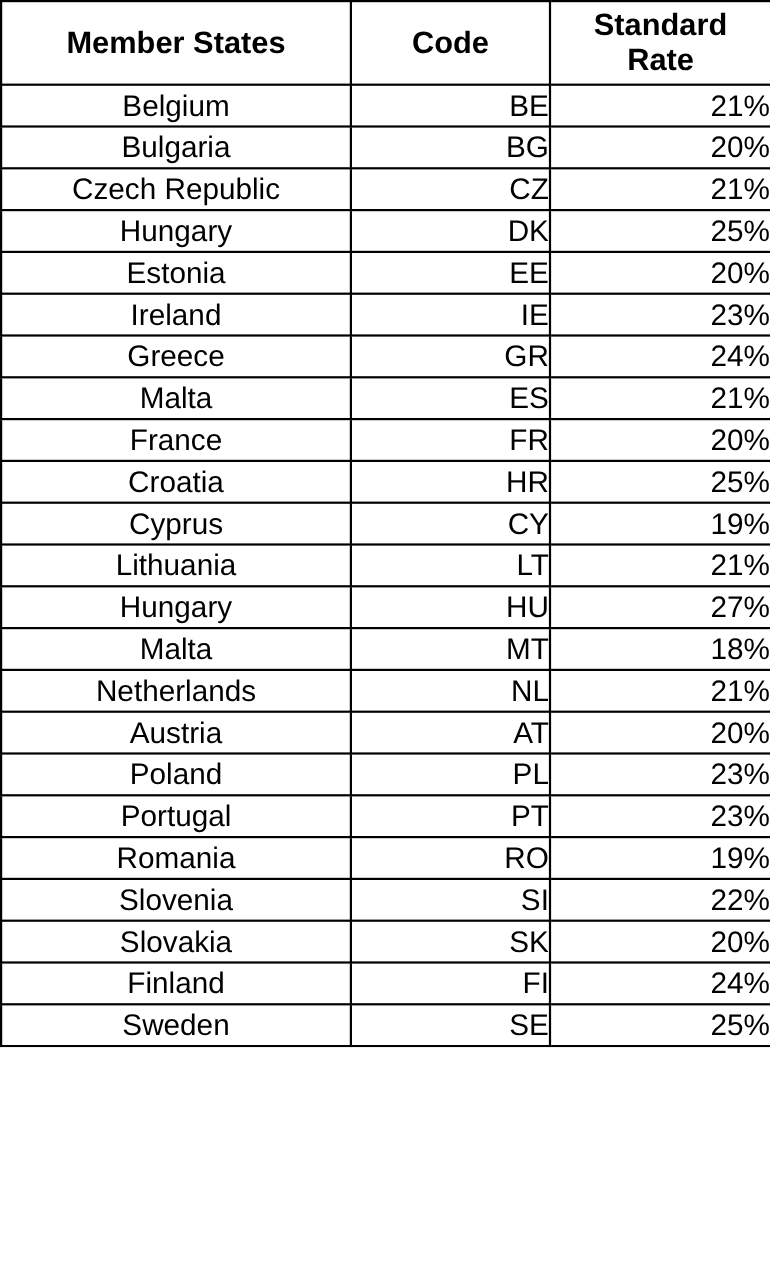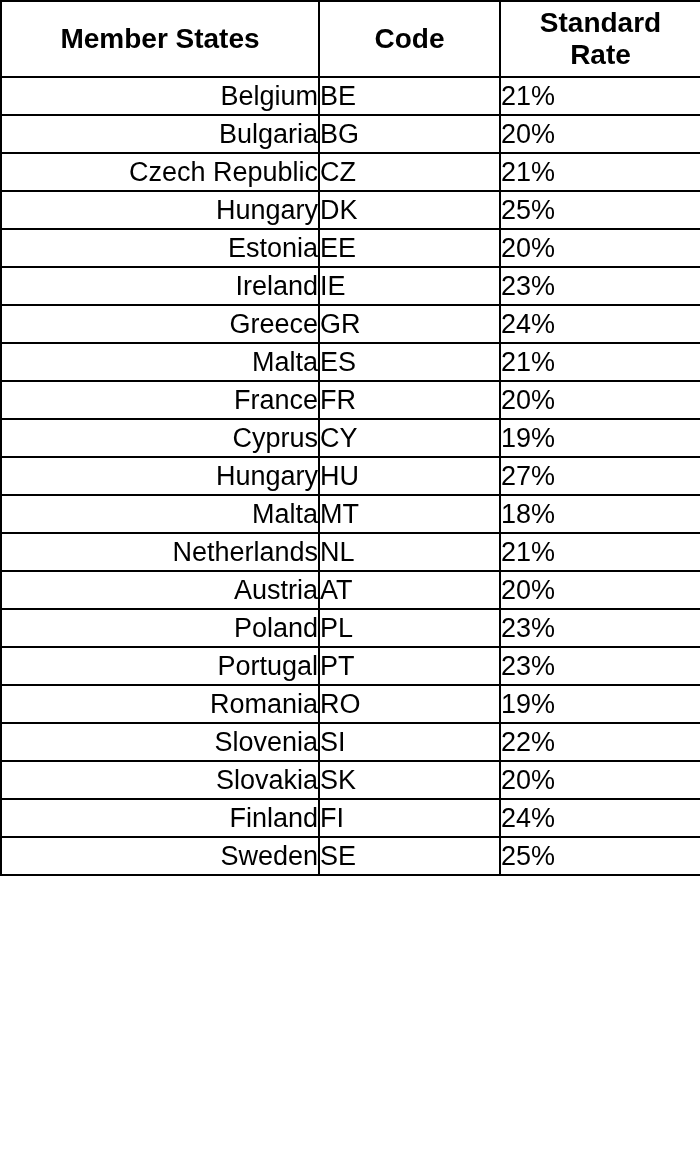--- a/index.html
+++ b/index.html
@@ -29,25 +29,25 @@
     text-align: center;
     line-height: 1.15;
     padding: 2px 6px;
   }
   .vat-table td {
     font-size: 27px;
     height: 36px;
     line-height: 1.0;
   }
   .col-state {
-    text-align: right;
+    text-align: center;
     padding-left: 12px;
   }
   .col-center {
-    text-align: left;
+    text-align: right;
   }
 </style>
 </head>
 <body>
 
 <table class="vat-table">
   <colgroup>
     <col style="width:318px">
     <col style="width:181px">
     <col style="width:201px">
@@ -99,23 +99,33 @@
         <td class="col-state">Malta</td>
         <td class="col-center">ES</td>
         <td class="col-center">21%</td>
       </tr>
       <tr>
         <td class="col-state">France</td>
         <td class="col-center">FR</td>
         <td class="col-center">20%</td>
       </tr>
       <tr>
+        <td class="col-state">Croatia</td>
+        <td class="col-center">HR</td>
+        <td class="col-center">25%</td>
+      </tr>
+      <tr>
         <td class="col-state">Cyprus</td>
         <td class="col-center">CY</td>
         <td class="col-center">19%</td>
+      </tr>
+      <tr>
+        <td class="col-state">Lithuania</td>
+        <td class="col-center">LT</td>
+        <td class="col-center">21%</td>
       </tr>
       <tr>
         <td class="col-state">Hungary</td>
         <td class="col-center">HU</td>
         <td class="col-center">27%</td>
       </tr>
       <tr>
         <td class="col-state">Malta</td>
         <td class="col-center">MT</td>
         <td class="col-center">18%</td>

